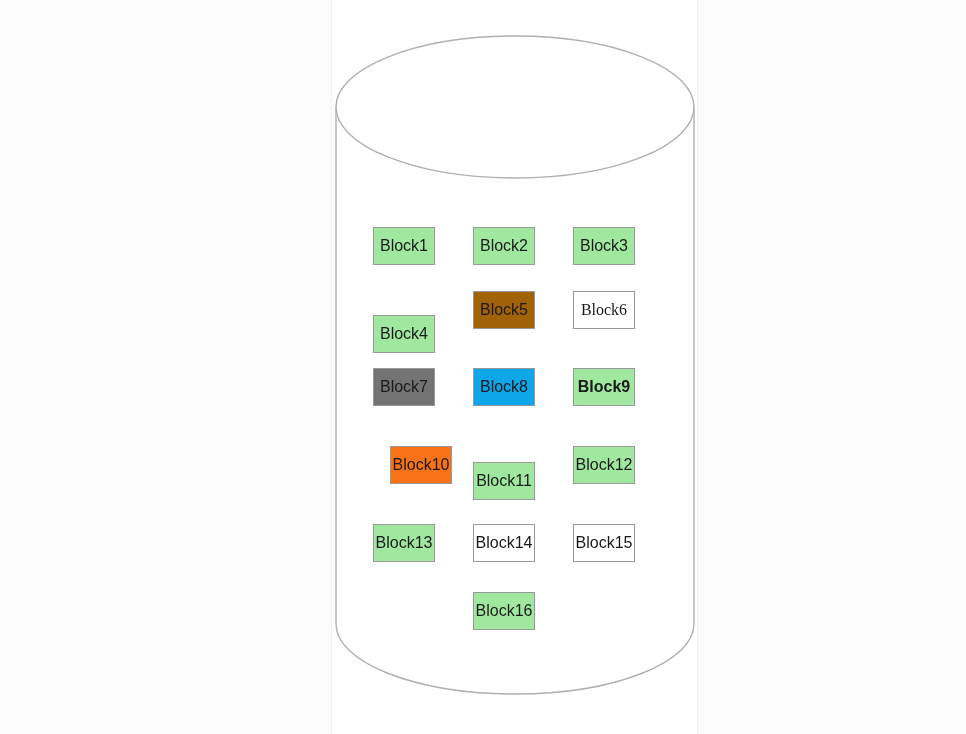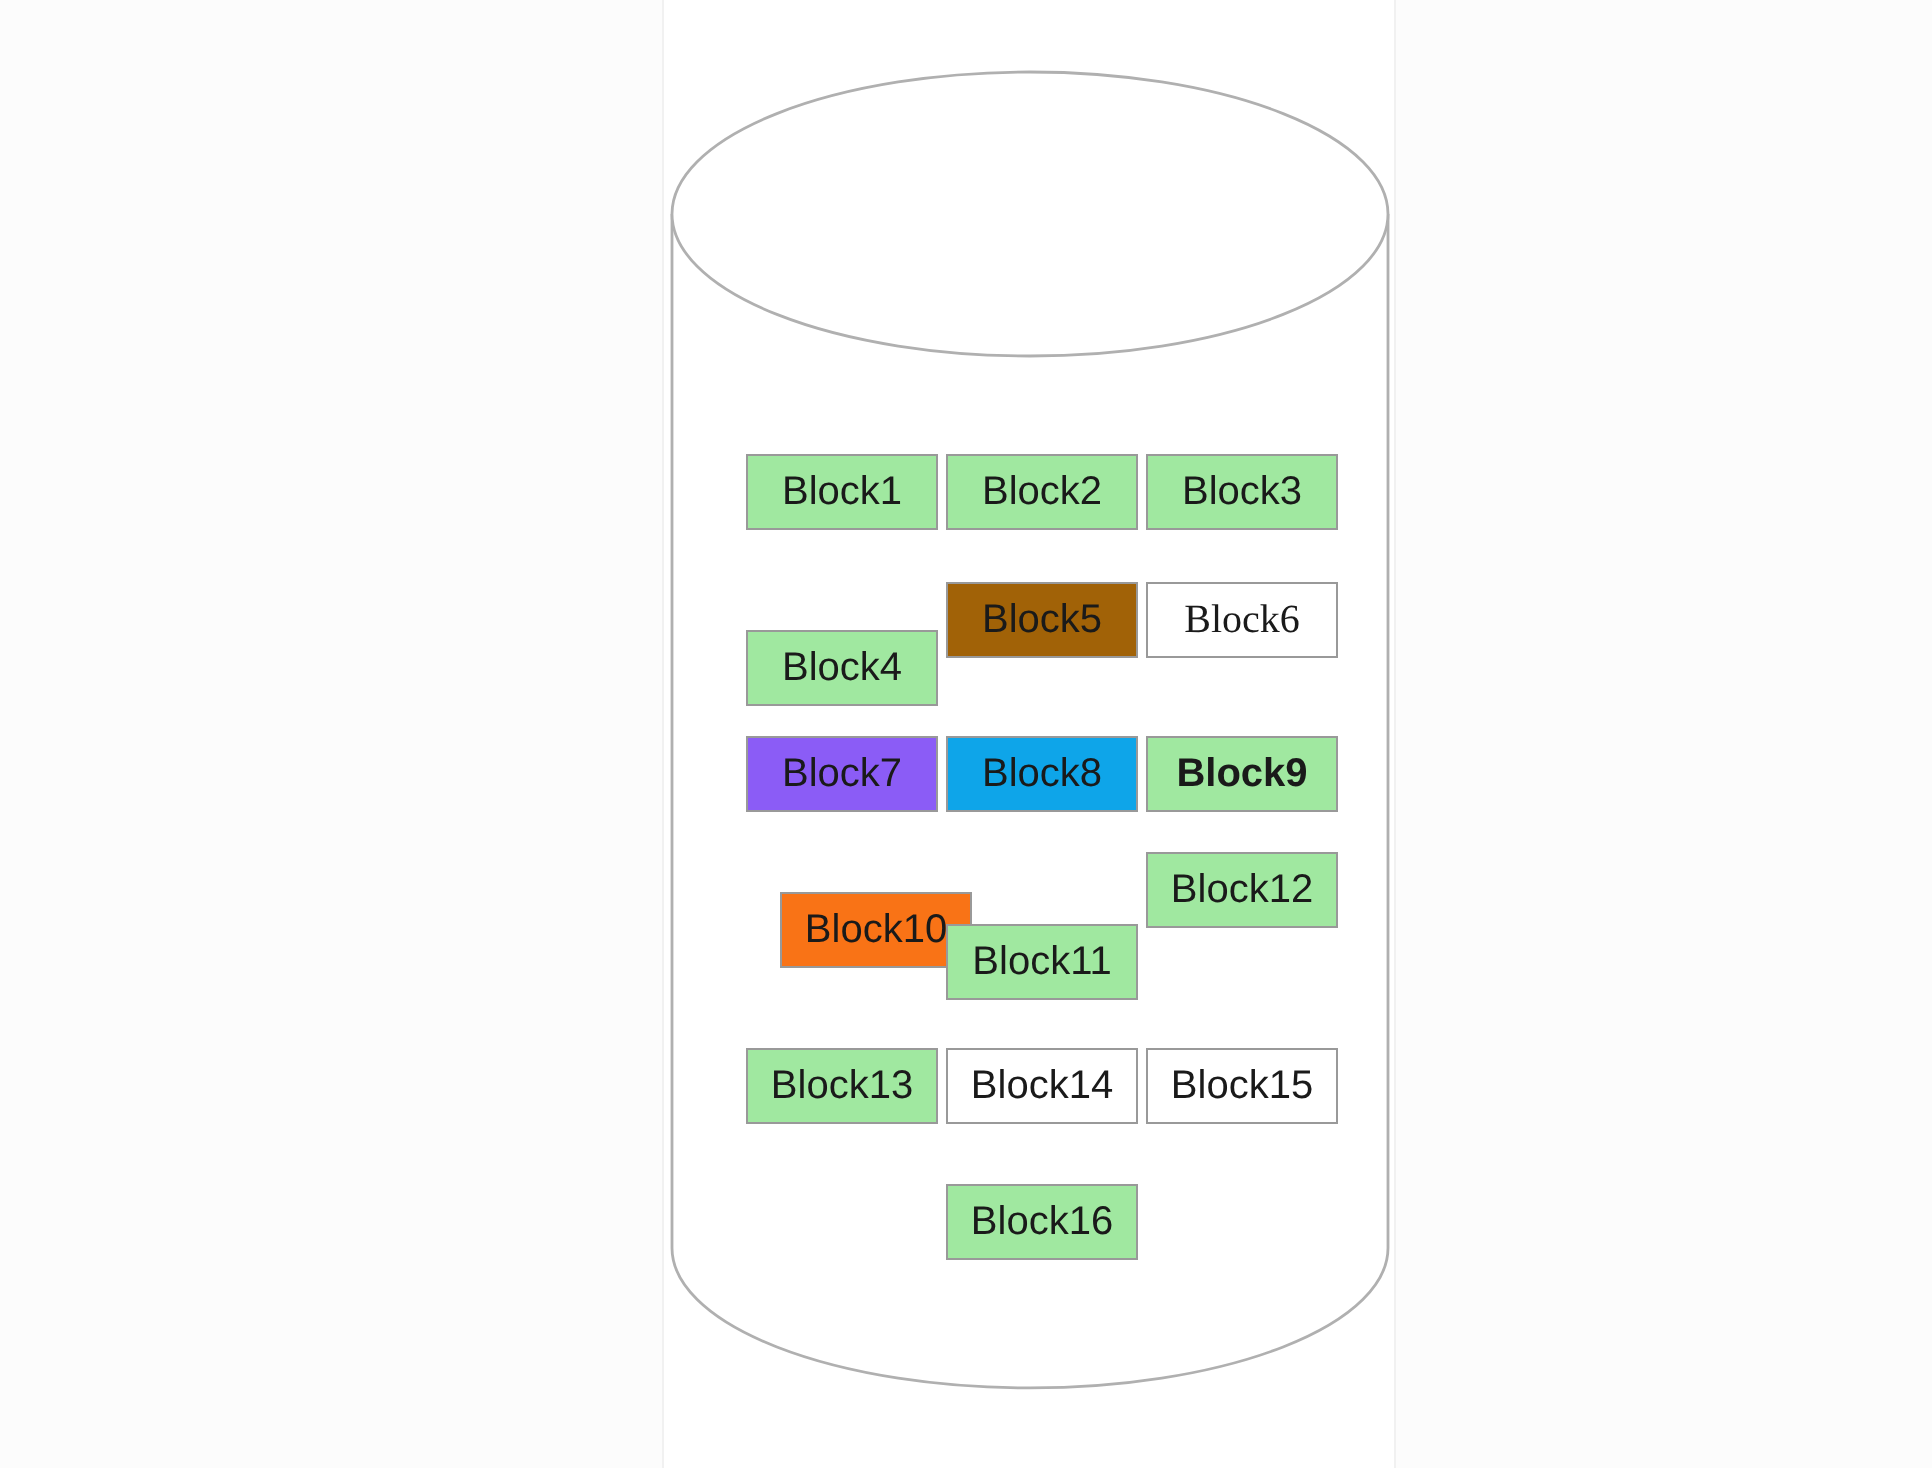--- a/index.html
+++ b/index.html
@@ -27,27 +27,27 @@
     left: 0; top: 0;
     width: 966px; height: 734px;
   }
   .blocks-layer {
     position: absolute;
     left: 0; top: 0;
     width: 966px; height: 734px;
   }
   .block {
     position: absolute;
-    width: 96px; height: 38px;
+    width: 62px; height: 38px;
     border: 1.5px solid #999999;
     background: #ffffff;
     display: flex;
     align-items: center;
     justify-content: center;
-    font-size: 20px;
+    font-size: 16px;
     color: #1a1a1a;
     white-space: nowrap;
     overflow: visible;
   }
 </style>
 </head>
 <body>
 
 <div class="page">
 
@@ -58,25 +58,25 @@
     <ellipse cx="515" cy="107" rx="179" ry="71" fill="#ffffff" stroke-width="1.4" stroke="#b0b0b0"></ellipse>
   </svg>
 
   <div class="blocks-layer">
       <div class="block" style="left: 373px; top: 227px; background: rgb(160, 232, 160); border-color: rgb(153, 153, 153); color: rgb(26, 26, 26);">Block1</div>
       <div class="block" style="left: 473px; top: 227px; background: rgb(160, 232, 160); border-color: rgb(153, 153, 153); color: rgb(26, 26, 26);">Block2</div>
       <div class="block" style="left: 573px; top: 227px; background: rgb(160, 232, 160); border-color: rgb(153, 153, 153); color: rgb(26, 26, 26);">Block3</div>
       <div class="block" style="left: 373px; top: 291px; background: rgb(160, 232, 160); border-color: rgb(153, 153, 153); color: rgb(26, 26, 26); margin-top: 24px;">Block4</div>
       <div class="block" style="left: 473px; top: 291px; background: #a16207; border-color: rgb(153, 153, 153); color: rgb(26, 26, 26);">Block5</div>
       <div class="block" style="left: 573px; top: 291px; background: rgb(255, 255, 255); border-color: rgb(153, 153, 153); color: rgb(26, 26, 26); font-family: Liberation Serif, serif;">Block6</div>
-      <div class="block" style="left: 373px; top: 368px; background: #8b5cf6; border-color: rgb(153, 153, 153); color: rgb(26, 26, 26);">Block7</div>
+      <div class="block" style="left: 373px; top: 368px; background: #737373; border-color: rgb(153, 153, 153); color: rgb(26, 26, 26);">Block7</div>
       <div class="block" style="left: 473px; top: 368px; background: #0ea5e9; border-color: rgb(153, 153, 153); color: rgb(26, 26, 26);">Block8</div>
       <div class="block" style="left: 573px; top: 368px; background: rgb(160, 232, 160); border-color: rgb(153, 153, 153); color: rgb(26, 26, 26); font-weight: bold;">Block9</div>
       <div class="block" style="left: 390px; top: 446px; background: #f97316; border-color: rgb(153, 153, 153); color: rgb(26, 26, 26); text-align: right;">Block10</div>
       <div class="block" style="left: 473px; top: 446px; background: rgb(160, 232, 160); border-color: rgb(153, 153, 153); color: rgb(26, 26, 26); margin-top: 16px;">Block11</div>
-      <div class="block" style="left: 573px; top: 426px; background: rgb(160, 232, 160); border-color: rgb(153, 153, 153); color: rgb(26, 26, 26);">Block12</div>
+      <div class="block" style="left: 573px; top: 446px; background: rgb(160, 232, 160); border-color: rgb(153, 153, 153); color: rgb(26, 26, 26);">Block12</div>
       <div class="block" style="left: 373px; top: 524px; background: rgb(160, 232, 160); border-color: rgb(153, 153, 153); color: rgb(26, 26, 26);">Block13</div>
       <div class="block" style="left: 473px; top: 524px; background: rgb(255, 255, 255); border-color: rgb(153, 153, 153); color: rgb(26, 26, 26);">Block14</div>
       <div class="block" style="left: 573px; top: 524px; background: rgb(255, 255, 255); border-color: rgb(153, 153, 153); color: rgb(26, 26, 26);">Block15</div>
       <div class="block" style="left: 473px; top: 592px; background: rgb(160, 232, 160); border-color: rgb(153, 153, 153); color: rgb(26, 26, 26);">Block16</div>
     </div>
 
 </div>
 
 </body></html>

